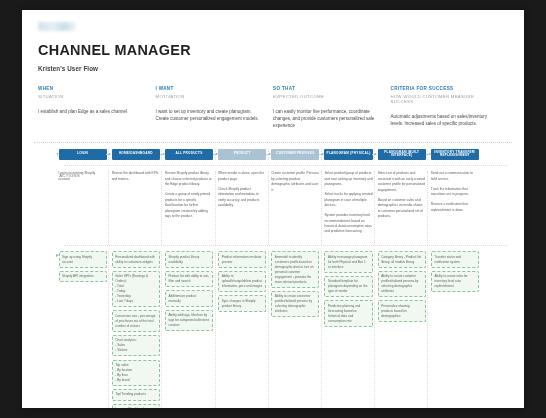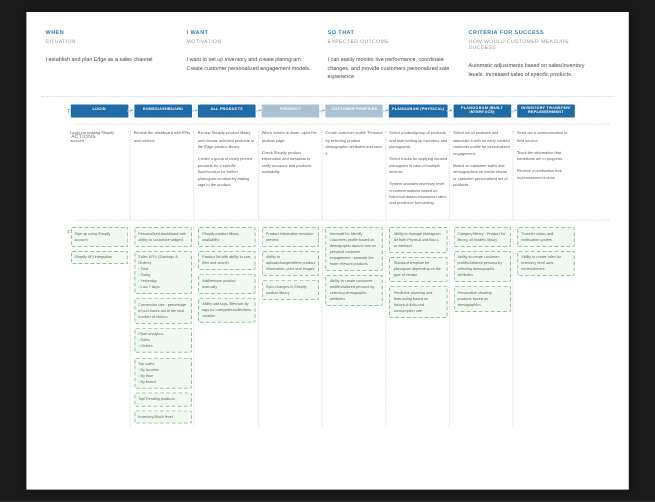--- a/index.html
+++ b/index.html
@@ -55,20 +55,25 @@
   .ft-row{padding-top:5px;padding-bottom:6px;}
   .fbox{border:0.7px dashed #8cc49a;background:#f0f8f1;border-radius:1.5px;
         padding:2.2px 2.6px;margin-bottom:3.2px;font-size:3.1px;line-height:1.62;color:#5c6b5f;}
   .fbox .li{display:block;}
 </style>
 </head>
 <body>
 
 <div id="canvas">
 
+  <div class="hdr">
+    <div class="logo"></div>
+    <div class="title">CHANNEL MANAGER</div>
+    <div class="subtitle">Kristen's User Flow</div>
+  </div>
 
   <div class="intro" id="intro">
       <div class="ic">
         <div class="ic-k">WHEN</div>
         <div class="ic-s">SITUATION</div>
         <div class="ic-b">I establish and plan Edge as a sales channel</div>
       </div>
       <div class="ic">
         <div class="ic-k">I WANT</div>
         <div class="ic-s">MOTIVATION</div>

